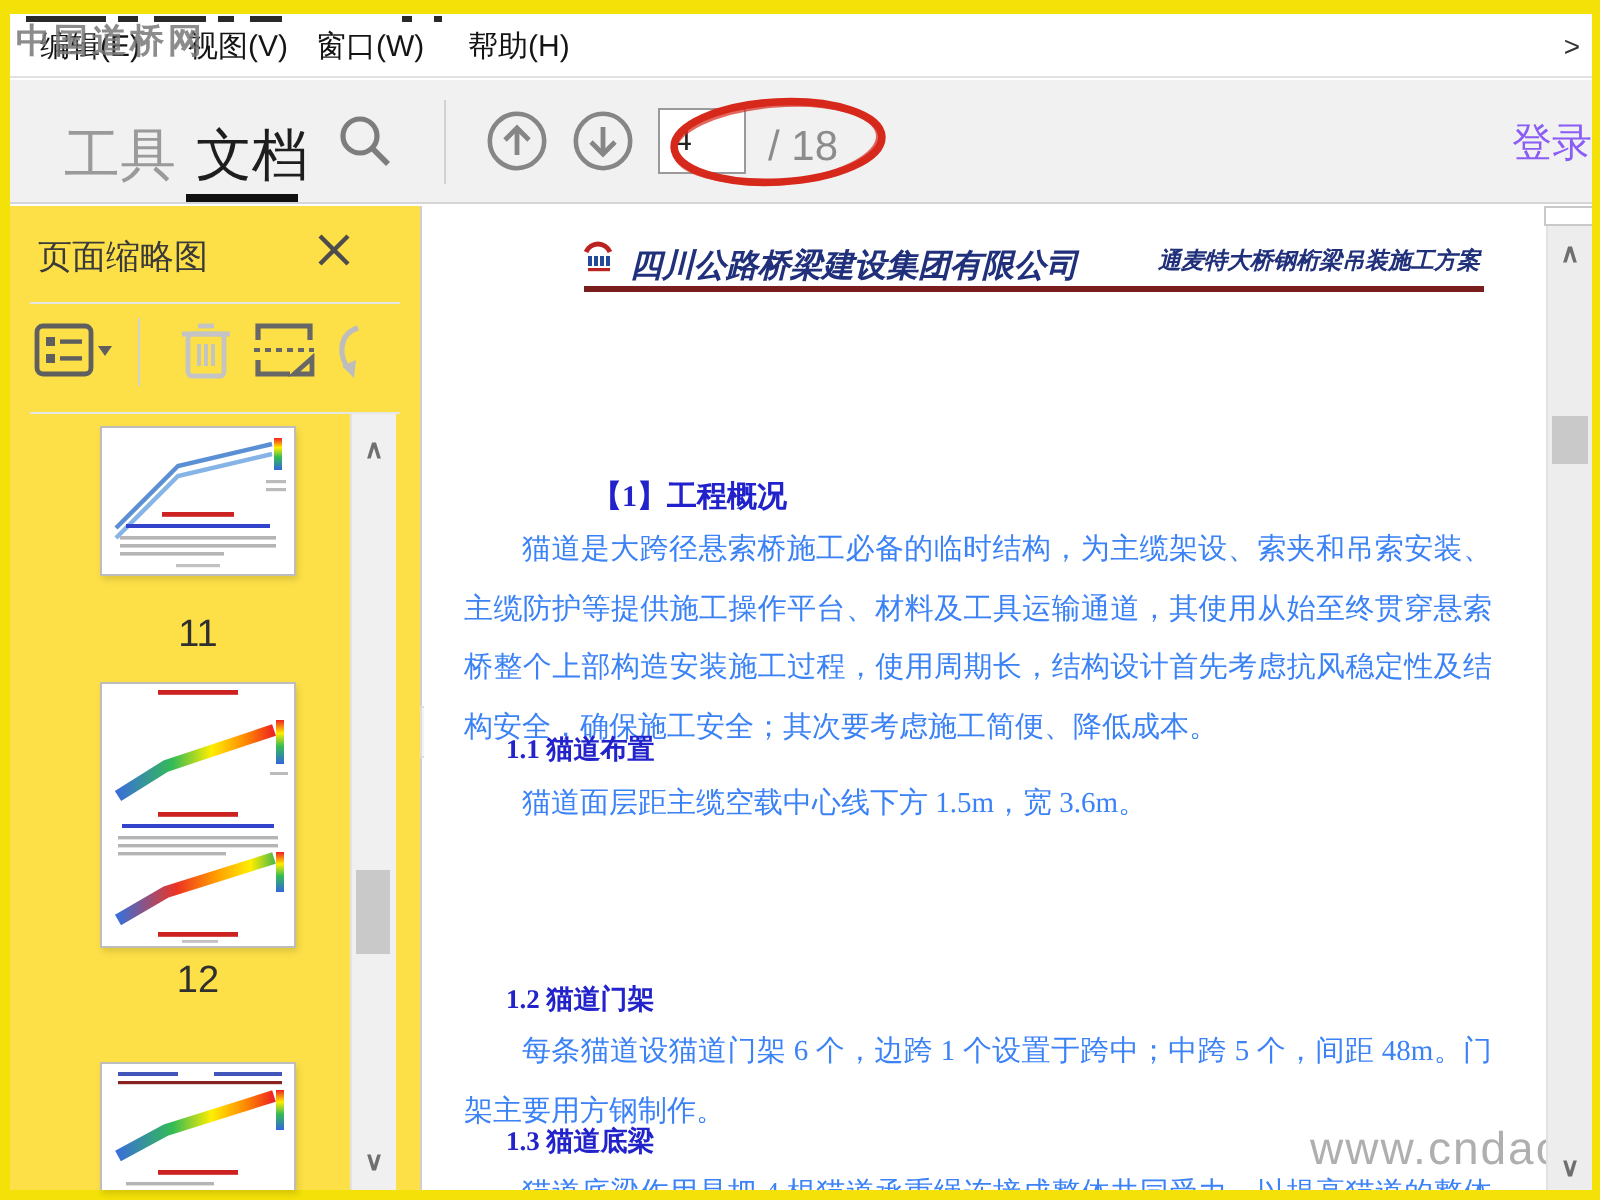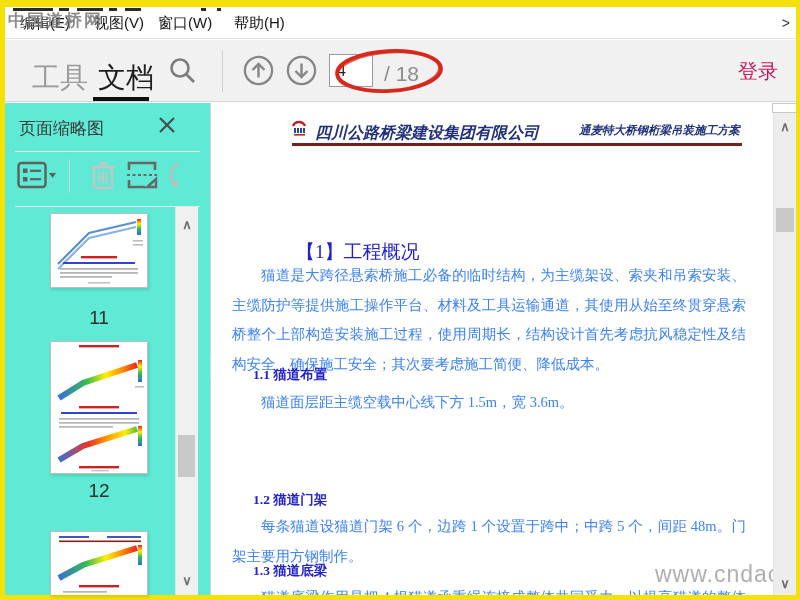--- a/index.html
+++ b/index.html
@@ -20,24 +20,24 @@
   
   #toolbar { position:absolute; left:0; top:33px; width:791px; height:62px; background:#f1f1f1;
              border-bottom:1px solid #d6d6d6; }
   .tb-tab { position:absolute; top:19px; font-size:28px; }
   #tab-underline { position:absolute; left:88px; bottom:0; width:56px; height:4px; background:#111; }
   .tb-sep { position:absolute; top:10px; width:1px; height:42px; background:#d2d2d2; }
   #page-box { position:absolute; left:324px; top:14px; width:44px; height:33px;
               border:1px solid #9a9a9a; background:#fff; font-size:16px; color:#222;
               padding-left:7px; outline:none; }
   #page-total { position:absolute; left:379px; top:22px; font-size:21px; color:#8c8c8c; }
-  #login-link { position:absolute; right:18px; top:18px; font-size:20px; color:#be185d; }
+  #login-link { position:absolute; right:0; top:18px; font-size:20px; color:#8b5cf6; }
   #red-ellipse { position:absolute; left:326px; top:5px; pointer-events:none; }
   
-  #sidebar { position:absolute; left:0; top:96px; width:206px; height:492px; background:#5eead4;
+  #sidebar { position:absolute; left:0; top:96px; width:206px; height:492px; background:#fde047;
              border-right:1px solid #cfcfcf; }
   #sidebar-title { position:absolute; left:14px; top:14px; font-size:17px; color:#3a3a3a; }
   .sb-divider { position:absolute; left:10px; right:10px; height:1px; background:#e6e6e6; }
   .thumb { position:absolute; left:45px; width:98px; background:#fff;
            border:1px solid #bdbdbd; box-shadow:1px 2px 3px rgba(0,0,0,.12); overflow:hidden; }
   .thumb-label { position:absolute; left:45px; width:98px; text-align:center;
                  font-size:19px; color:#2f2f2f; }
   
   .sb-track { position:absolute; background:#f0f0f0; border-left:1px solid #e2e2e2; }
   .sb-thumb { position:absolute; background:#c9c9c9; }
@@ -46,21 +46,21 @@
   
   #docarea { position:absolute; left:207px; top:96px; width:584px; height:492px; background:#fff;
              overflow:hidden; font-family:"Liberation Serif", serif; }
   #doc-header-left { position:absolute; left:103px; top:20px; font-size:16px; font-weight:bold;
                      font-style:italic; color:#20307a; }
   #doc-header-right { position:absolute; right:56px; top:20px; font-size:11.5px; font-weight:bold;
                       font-style:italic; color:#20307a;text-align:center; }
   #doc-rule { position:absolute; left:80px; width:450px; top:40px; height:3px; background:#7a1d1d; }
   #doc-title { position:absolute; left:20px; top:70px; width:512px; text-align:center;
                font-size:25px; font-weight:bold; color:#2121cd; letter-spacing:2px; }
-  .doc-h1 { position:absolute; left:84px; font-size:19px; font-weight:normal; color:#2222cc; }
+  .doc-h1 { position:absolute; left:84px; font-size:15px; font-weight:bold; color:#2222cc; }
   .doc-h2 { position:absolute; left:41px; font-size:13.5px; font-weight:bold; color:#2323cc; }
   .doc-p { position:absolute; left:20px; width:514px; font-size:14.5px; line-height:29.5px;
            color:#3b82f6; text-align:justify; text-indent:2em; }
   #doc-watermark { position:absolute; left:443px; top:458px; font-size:23px;
                    color:rgba(155,155,155,.8); letter-spacing:1px;
                    font-family:"Liberation Sans", sans-serif; }
   
   #collapse-handle { position:absolute; left:205px; top:346px; width:12px; height:26px;
                      background:#f4f4f4; border:1px solid #ddd; }
   #collapse-handle:before { content:""; position:absolute; left:2px; top:7px; width:0; height:0;

